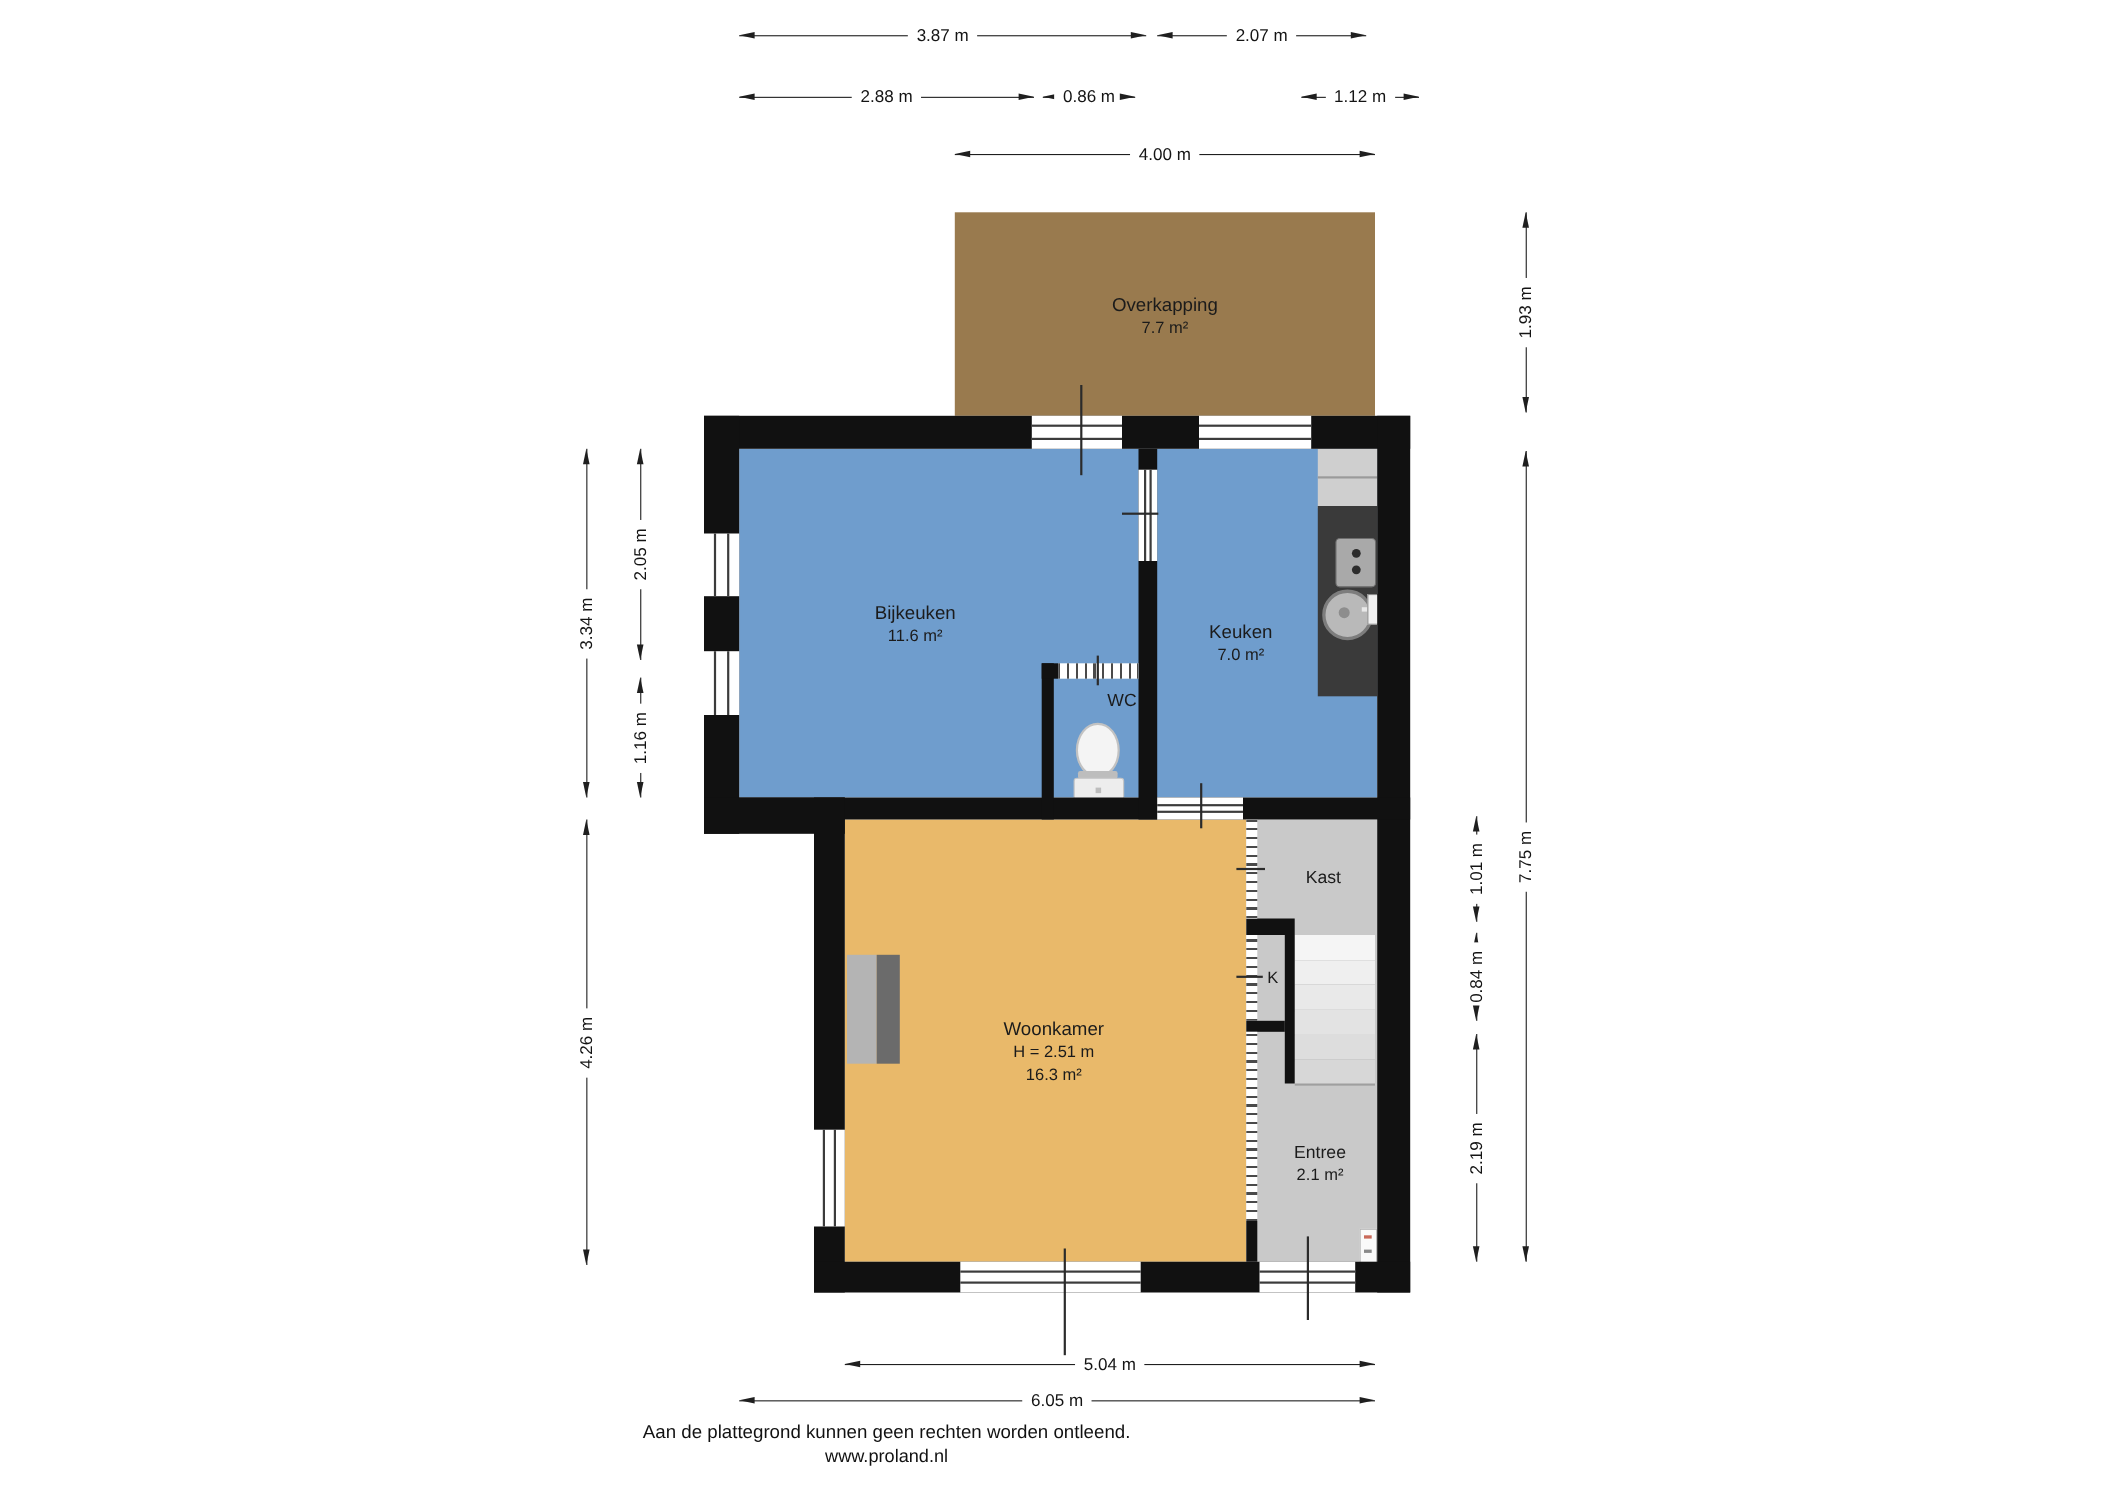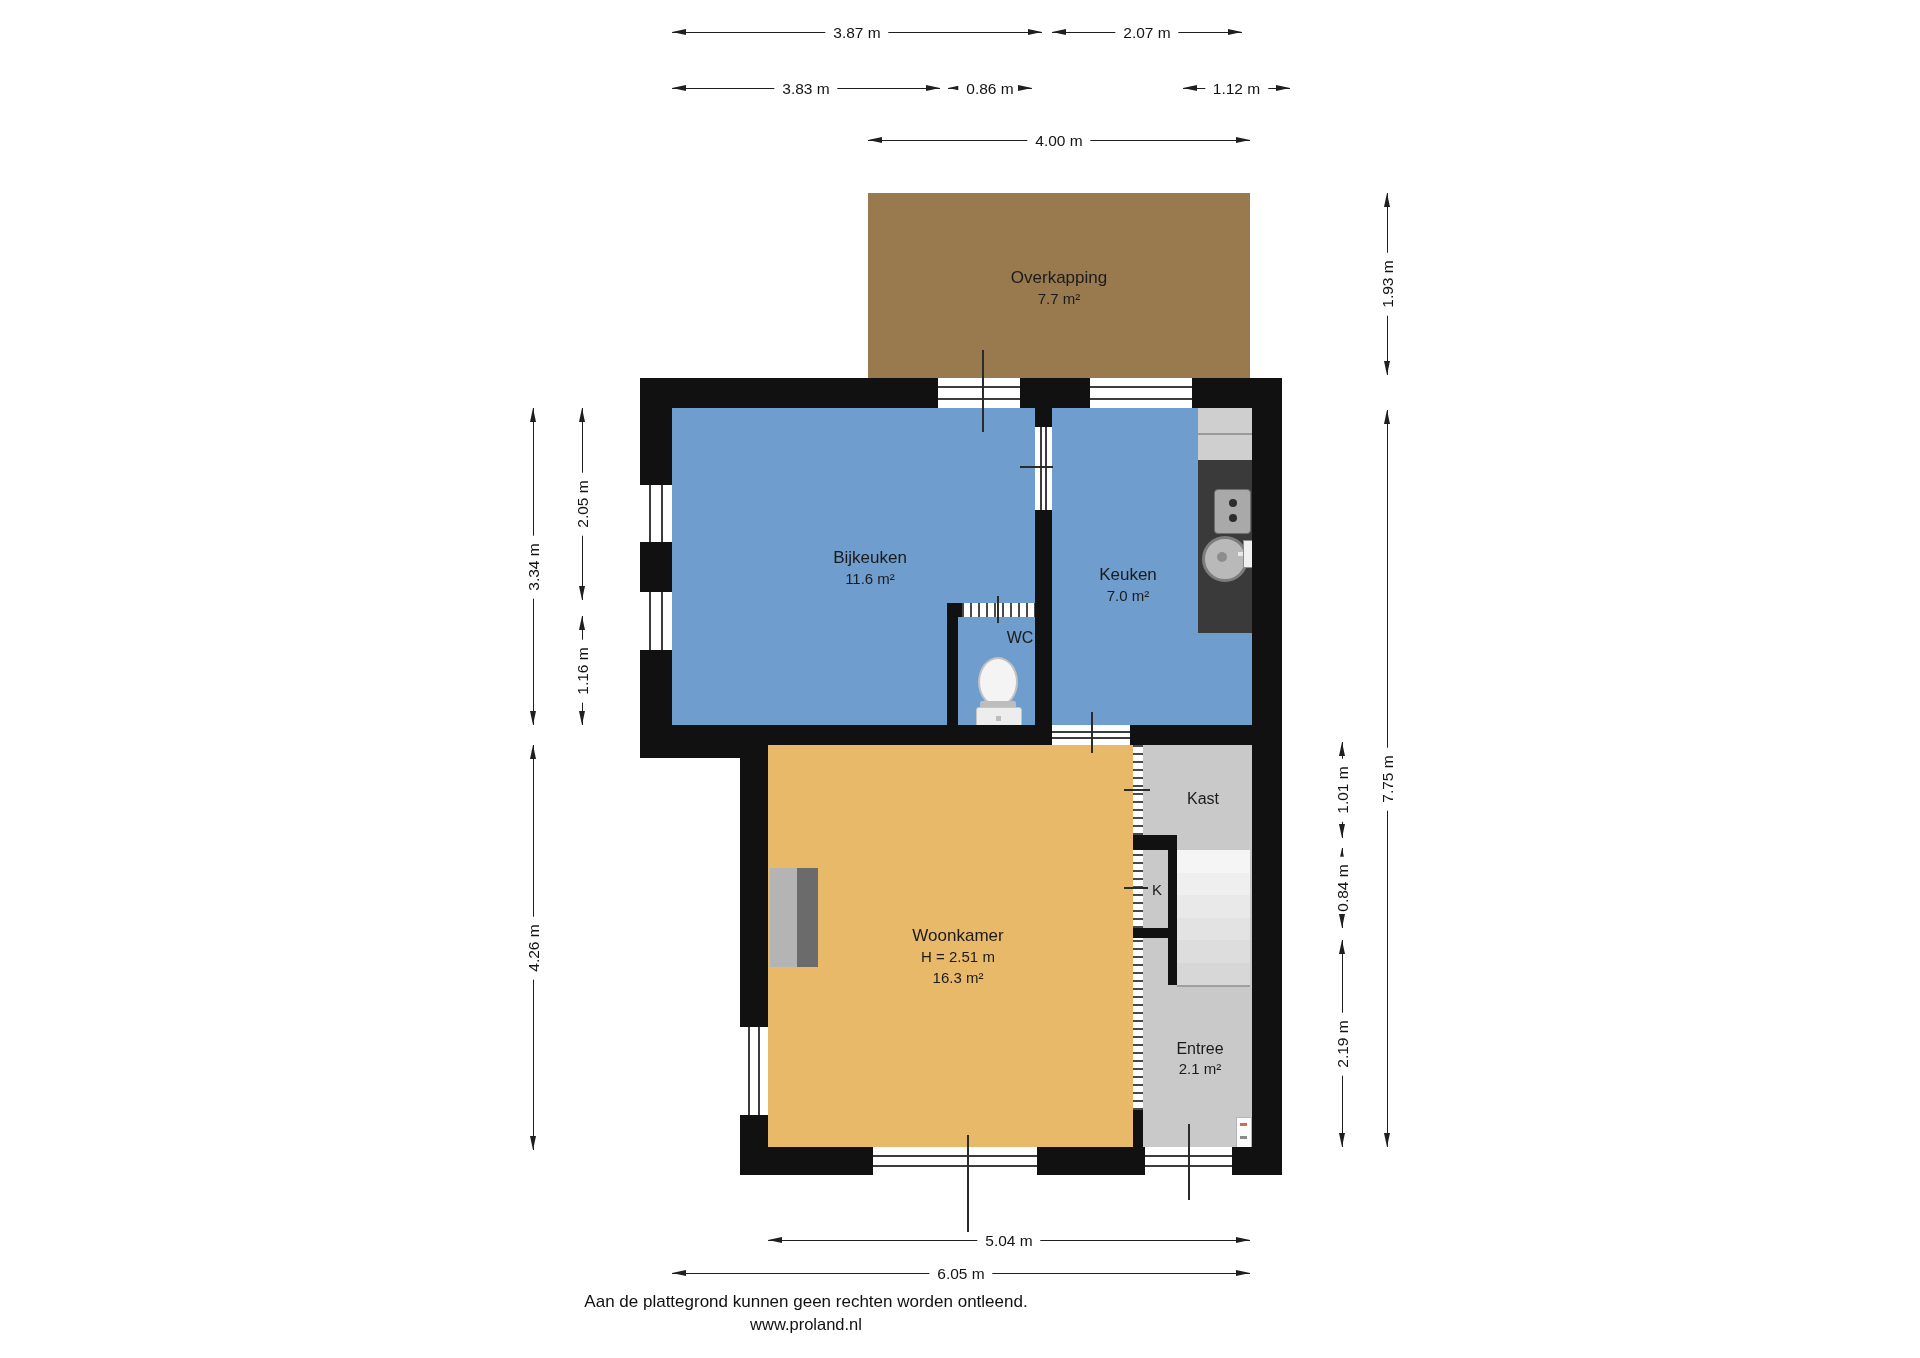--- a/index.html
+++ b/index.html
@@ -141,21 +141,21 @@
   <div class="tick" style="left:1020px;top:466px;width:33px;height:2px;"></div>
   <div class="tick" style="left:1124px;top:789px;width:26px;height:2px;"></div>
   <div class="tick" style="left:1124px;top:887px;width:24px;height:2px;"></div>
   <div class="tick" style="left:967px;top:1135px;width:2px;height:97px;"></div>
   <div class="tick" style="left:1188px;top:1124px;width:2px;height:76px;"></div>
 
   <div class="room-label" style="left:1059px;top:288px;">
     <div>Overkapping</div>
     <div class="sub">7.7 m²</div>
   </div>
-  <div class="room-label" style="left:832px;top:568px;margin-left:38px;">
+  <div class="room-label" style="left:832px;top:568px;">
     <div>Bijkeuken</div>
     <div class="sub">11.6 m²</div>
   </div>
   <div class="room-label" style="left:1128px;top:585px;">
     <div>Keuken</div>
     <div class="sub">7.0 m²</div>
   </div>
   <div class="room-label" style="left:996px;top:637px;font-size:16px;margin-left:24px;">
     <div>WC</div>
   </div>
@@ -176,21 +176,21 @@
   </div>
 
   <div id="dims">
       <div class="dim h" style="left: 672px; width: 370px; top: 32px;">
         <span class="lab">3.87 m</span>
       </div>
       <div class="dim h" style="left: 1052px; width: 190px; top: 32px;">
         <span class="lab">2.07 m</span>
       </div>
       <div class="dim h" style="left: 672px; width: 268px; top: 88px;">
-        <span class="lab">3.83 m</span>
+        <span class="lab">2.88 m</span>
       </div>
       <div class="dim h" style="left: 948px; width: 84px; top: 88px;">
         <span class="lab">0.86 m</span>
       </div>
       <div class="dim h" style="left: 1183px; width: 107px; top: 88px; text-align: right;">
         <span class="lab">1.12 m</span>
       </div>
       <div class="dim h" style="left: 868px; width: 382px; top: 140px;">
         <span class="lab">4.00 m</span>
       </div>

